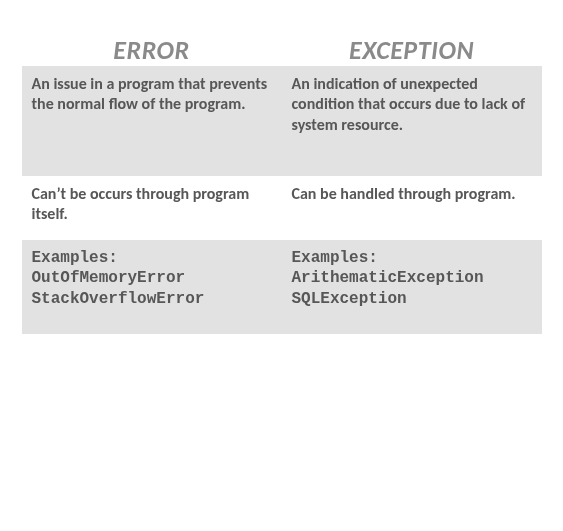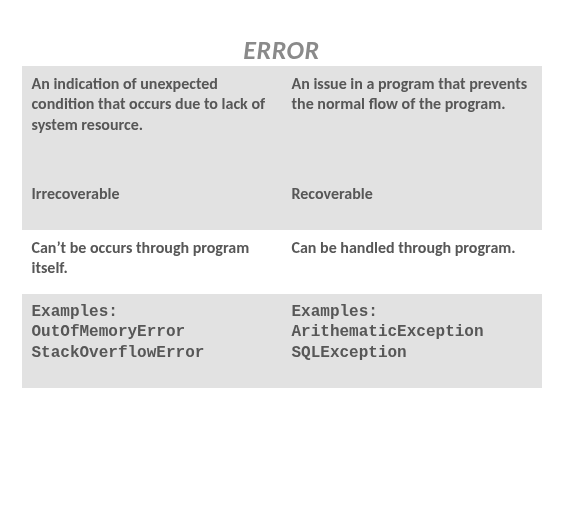--- a/index.html
+++ b/index.html
@@ -52,32 +52,29 @@
   .row.r4 .cell { min-height: 64px; }
   .row.r5 .cell { min-height: 94px; font-family: Liberation Mono, monospace; }
 </style>
 </head>
 <body>
 
 <div class="wrap">
 
   <div class="headers">
     <div class="header-cell">ERROR</div>
+    <div class="header-cell">EXCEPTION</div>
   </div>
 
   <div class="row shaded r1">
+    <div class="cell">An issue in a program that prevents the normal flow of the program.</div>
     <div class="cell">An indication of unexpected condition that occurs due to lack of system resource.</div>
-    <div class="cell">An issue in a program that prevents the normal flow of the program.</div>
   </div>
 
 
-  <div class="row shaded r3">
-    <div class="cell">Irrecoverable</div>
-    <div class="cell">Recoverable</div>
-  </div>
 
   <div class="row r4">
     <div class="cell">Can’t be occurs through program itself.</div>
     <div class="cell">Can be handled through program.</div>
   </div>
 
   <div class="row shaded r5">
     <div class="cell">Examples:
 OutOfMemoryError
 StackOverflowError</div>

